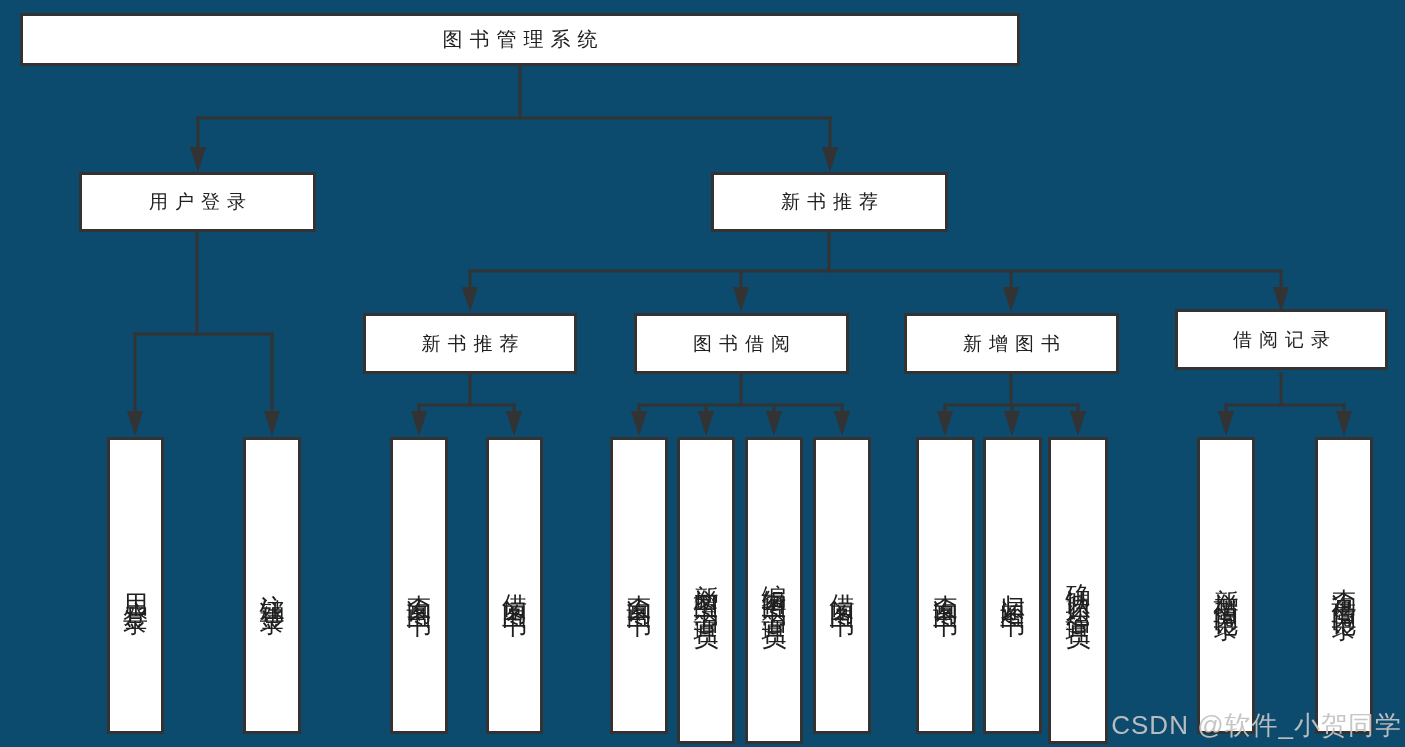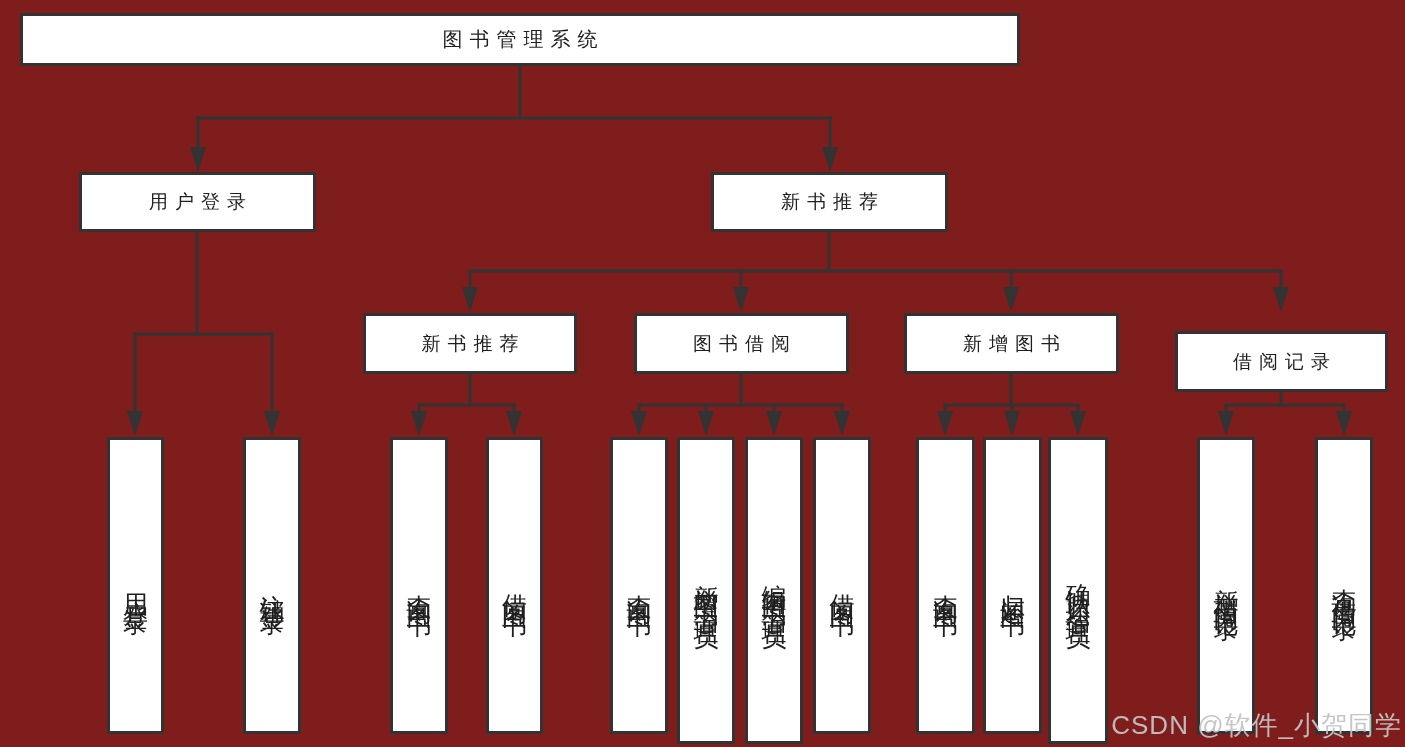--- a/index.html
+++ b/index.html
@@ -1,17 +1,17 @@
 <!DOCTYPE html>
 <html><head>
 <meta charset="utf-8">
 <style>
   html,body{margin:0;padding:0;background:#ffffff;}
   body{font-family:"Liberation Sans", sans-serif;}
-  .canvas{position:relative;width:1405px;height:747px;background:#7f1d1d;overflow:hidden;}
+  .canvas{position:relative;width:1405px;height:747px;background:#0c4a6e;overflow:hidden;}
   .connector-layer{position:absolute;left:0;top:0;width:1405px;height:747px;}
   .node{
     position:absolute;
     box-sizing:border-box;
     border:3px solid #333333;
     background:#ffffff;
     display:flex;
     align-items:center;
     justify-content:center;
     color:#1f1f1f;
@@ -132,21 +132,21 @@
 
   <div class="node" style="left:363px;top:313px;width:214px;height:61px">
     <span class="hlabel">新书推荐</span>
   </div>
   <div class="node" style="left:634px;top:313px;width:215px;height:61px">
     <span class="hlabel">图书借阅</span>
   </div>
   <div class="node" style="left:904px;top:313px;width:215px;height:61px">
     <span class="hlabel">新增图书</span>
   </div>
-  <div class="node" style="left:1175px;top:331px;width:213px;height:61px">
+  <div class="node" style="left:1175px;top:309px;width:213px;height:61px">
     <span class="hlabel">借阅记录</span>
   </div>
 
   <div class="node leaf" style="left:107px;top:437px;width:57px;height:297px">
     <span class="vtext">用户登录</span>
   </div>
   <div class="node leaf" style="left:243px;top:437px;width:58px;height:297px">
     <span class="vtext">注销登录</span>
   </div>
 

